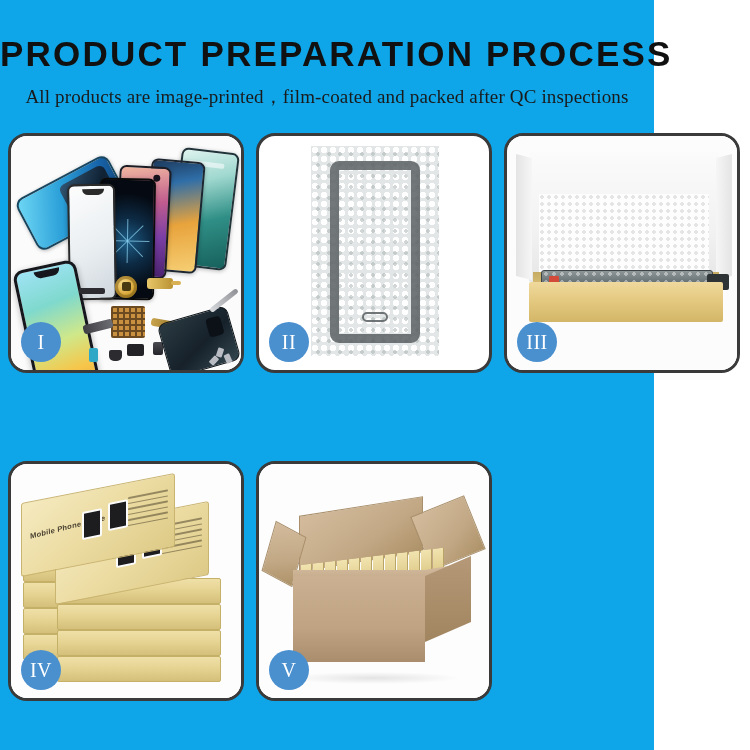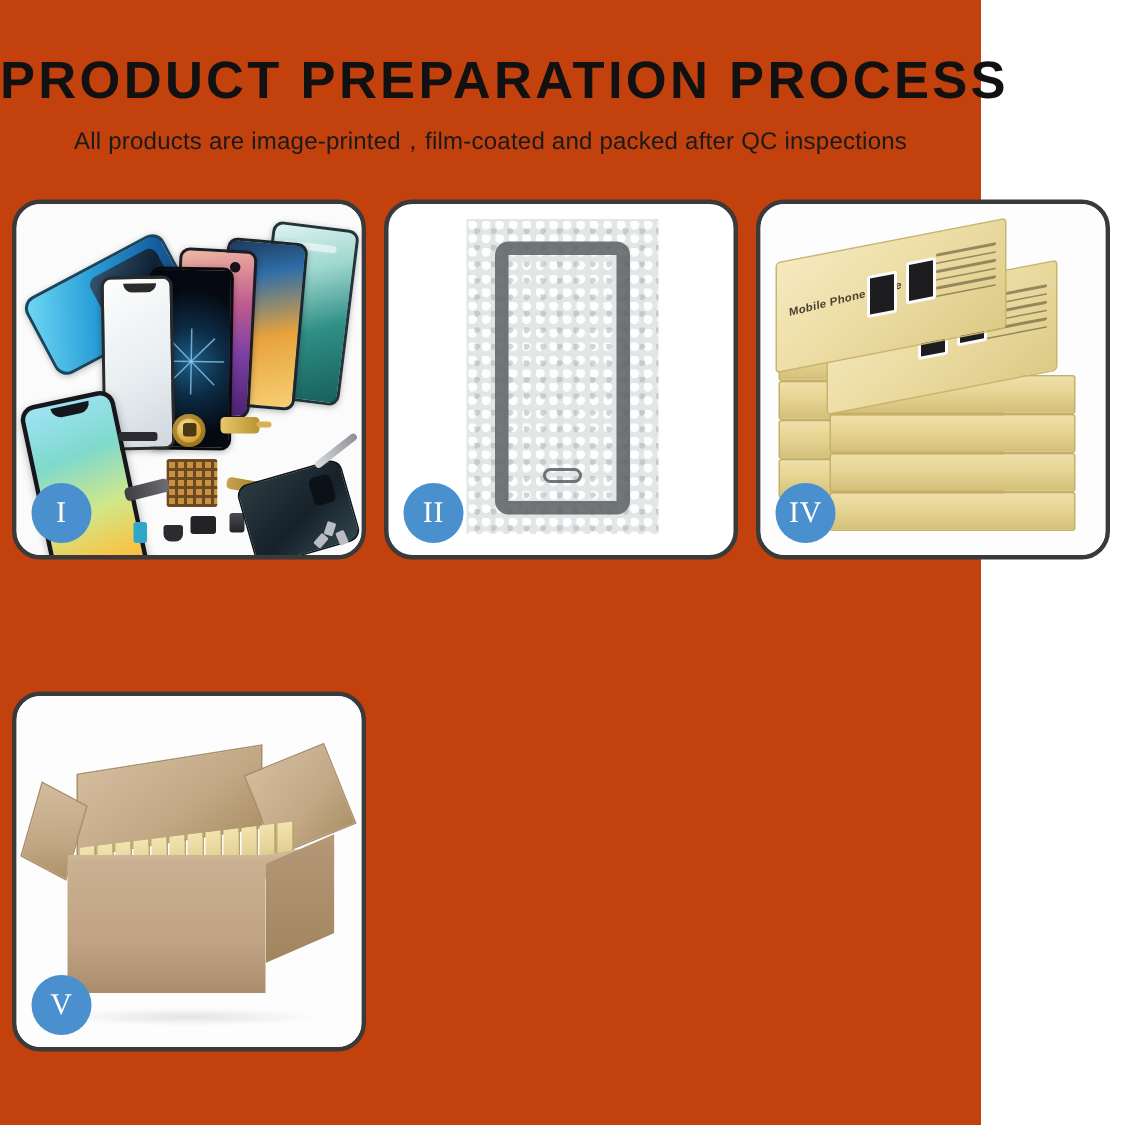--- a/index.html
+++ b/index.html
@@ -10,21 +10,21 @@
     height: 750px;
     background: #ffffff;
     font-family: "Liberation Sans", sans-serif;
     overflow: hidden;
   }
 
   .page {
     width: 654px;
     height: 750px;
     position: relative;
-    background: #c2410c;
+    background: #0ea5e9;
   }
 
   
   .header {
     width: 100%;
     padding-top: 36px;
     text-align: center;
   }
 
   .page-title {
@@ -32,22 +32,22 @@
     font-size: 35px;
     font-weight: 700;
     letter-spacing: 2.2px;
     color: #111111;
     line-height: 1.05;
     white-space: nowrap;
   }
 
   .page-subtitle {
     margin-top: 11px;
-    font-family: Liberation Sans, sans-serif;
-    font-size: 16px;
+    font-family: Liberation Serif, serif;
+    font-size: 19px;
     font-weight: 400;
     letter-spacing: 0.15px;
     color: #1a1a1a;
     white-space: nowrap;
   }
 
   
   .grid {
     position: absolute;
     top: 133px;
@@ -591,20 +591,33 @@
         <div class="bubble-bg">
           <div class="bubble-tex"></div>
           <div class="screen-outline">
             <div class="screen-notch"></div>
           </div>
         </div>
       </div>
       <div class="badge">II</div>
     </div>
 
+    <div class="panel">
+      <div class="panel-stage">
+        <div class="p3-bg"></div>
+        <div class="lidflap"></div>
+        <div class="foam"></div>
+        <div class="tray-inner"></div>
+        <div class="tray-part"></div>
+        <div class="tray-chip"></div>
+        <div class="tray-conn"></div>
+        <div class="tray-front"></div>
+      </div>
+      <div class="badge">III</div>
+    </div>
 
     <div class="panel">
       <div class="panel-stage">
         <div class="p4-bg"></div>
         <div class="ystack">
 
           <div class="ybox" style="left:6px;  top:74px;"></div>
           <div class="ybox" style="left:6px;  top:100px;"></div>
           <div class="ybox" style="left:6px;  top:126px;"></div>
           <div class="ybox" style="left:6px;  top:152px;"></div>

